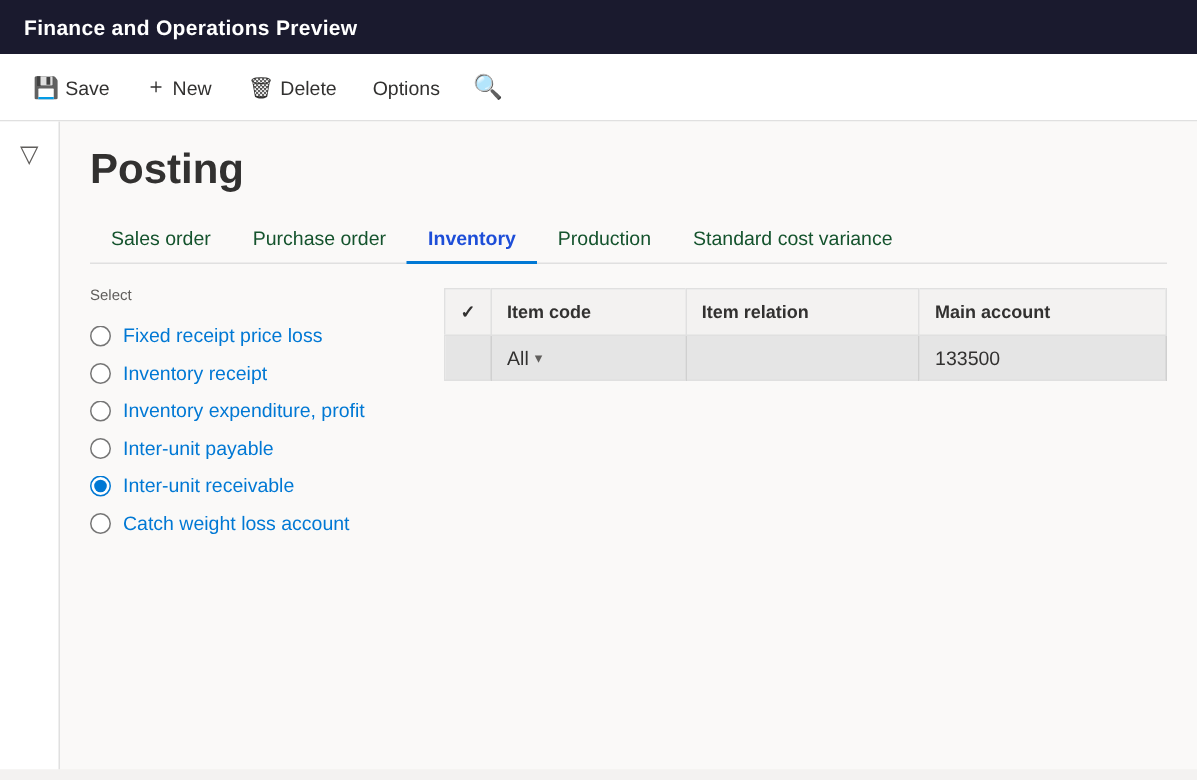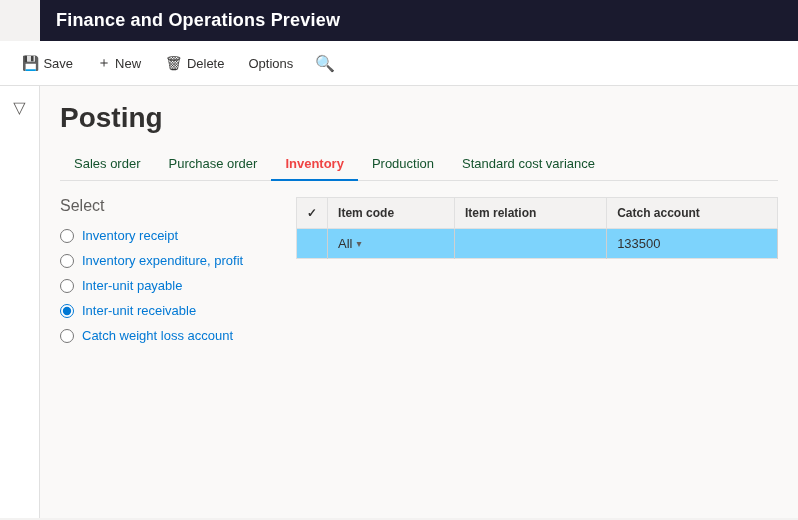--- a/index.html
+++ b/index.html
@@ -3,24 +3,23 @@
   <meta charset="utf-8">
   <style>
     * { box-sizing: border-box; margin: 0; padding: 0; }
     body { font-family: 'Segoe UI', Arial, sans-serif; font-size: 13px; background: #f3f2f1; }
 
     
     .top-bar {
       background: #1a1a2e;
       color: white;
       padding: 10px 16px;
-      font-size: 18px;
+      font-size: 14px;
       font-weight: 600;
       letter-spacing: 0.2px;
-      margin-left: 40px;
     }
 
     
     .toolbar {
       background: #ffffff;
       border-bottom: 1px solid #e0e0e0;
       padding: 8px 12px;
       display: flex;
       align-items: center;
       gap: 4px;
@@ -94,38 +93,38 @@
     .tab {
       padding: 8px 14px;
       cursor: pointer;
       font-size: 13px;
       color: #14532d;
       border-bottom: 2px solid transparent;
       margin-bottom: -1px;
       white-space: nowrap;
     }
     .tab.active {
-      color: #ef4444;
+      color: #1d4ed8;
       border-bottom: 2px solid #0078d4;
       font-weight: 600;
     }
 
     
     .inner-layout {
       display: flex;
       gap: 16px;
     }
 
     
     .select-panel {
       width: 220px;
       flex-shrink: 0;
     }
     .select-label {
-      font-size: 16px;
+      font-size: 10px;
       color: #605e5c;
       margin-bottom: 8px;
     }
     .radio-item {
       display: flex;
       align-items: center;
       gap: 8px;
       padding: 5px 0;
       cursor: pointer;
     }
@@ -160,21 +159,21 @@
       font-size: 12px;
       font-weight: 600;
       color: #323130;
       border-bottom: 1px solid #e0e0e0;
       border-right: 1px solid #e0e0e0;
     }
     .data-table thead th:first-child {
       width: 30px;
     }
     .data-table tbody tr {
-      background: #7dd3fc;
+      background: #e5e5e5;
     }
     .data-table tbody td {
       padding: 7px 10px;
       font-size: 13px;
       color: #323130;
       border-right: 1px solid #d0d0d0;
     }
     .check-col {
       width: 30px;
       text-align: center;
@@ -233,20 +232,24 @@
       <div class="tab">Production</div>
       <div class="tab">Standard cost variance</div>
     </div>
 
     <div class="inner-layout">
 
       <div class="select-panel">
         <div class="select-label">Select</div>
 
         <div class="radio-item">
+          <input type="radio" name="select-option" id="opt2" style="">
+          <label for="opt2">Fixed receipt price loss</label>
+        </div>
+        <div class="radio-item">
           <input type="radio" name="select-option" id="opt5" style="">
           <label for="opt5">Inventory receipt</label>
         </div>
         <div class="radio-item">
           <input type="radio" name="select-option" id="opt6" style="">
           <label for="opt6">Inventory expenditure, profit</label>
         </div>
         <div class="radio-item">
           <input type="radio" name="select-option" id="opt7" style="">
           <label for="opt7">Inter-unit payable</label>
@@ -261,21 +264,21 @@
         </div>
       </div>
 
       <div class="table-area">
         <table class="data-table">
           <thead>
             <tr>
               <th class="check-col">✓</th>
               <th>Item code</th>
               <th>Item relation</th>
-              <th>Catch account</th>
+              <th>Main account</th>
             </tr>
           </thead>
           <tbody>
             <tr>
               <td class="check-col"></td>
               <td>
                 <div class="dropdown-cell">
                   <span>All</span>
                   <span class="dropdown-arrow">▾</span>
                 </div>

